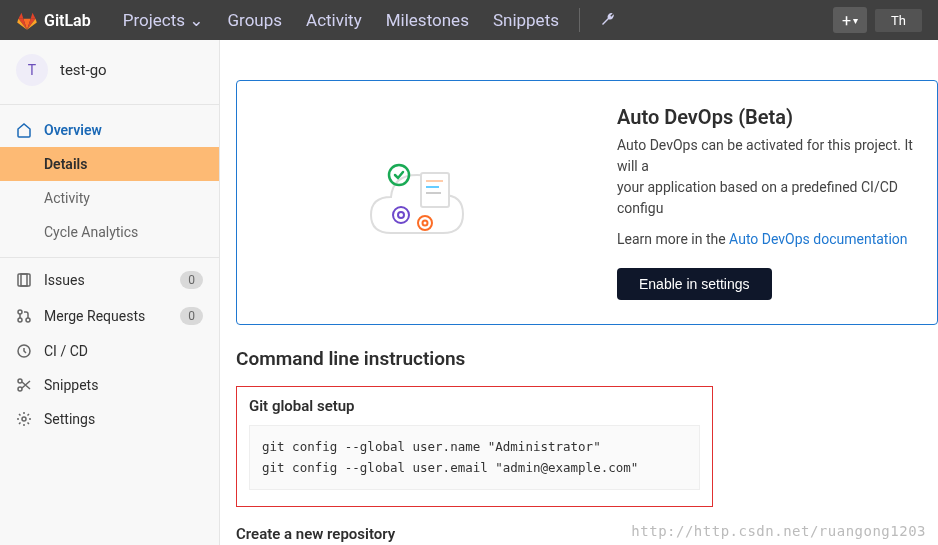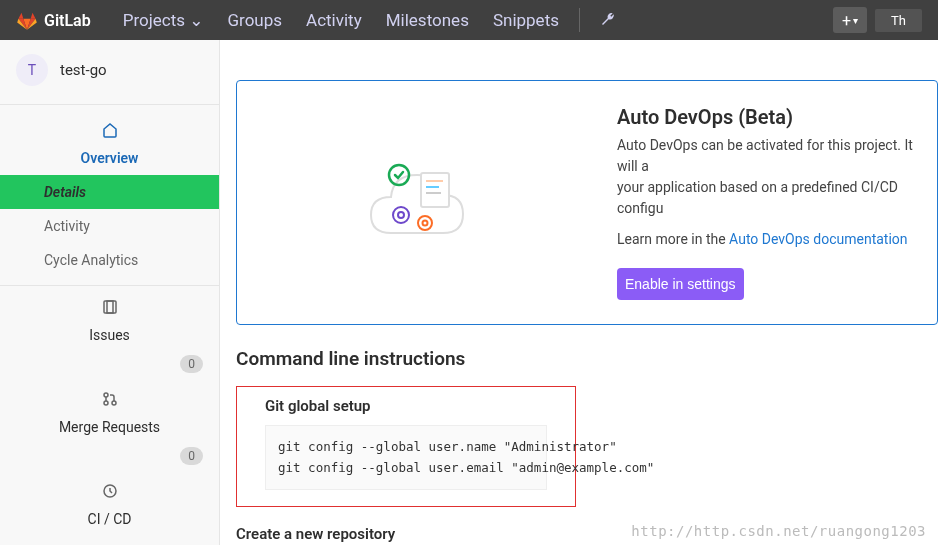--- a/index.html
+++ b/index.html
@@ -14,41 +14,41 @@
     .nav-right { margin-left: auto; display: flex; align-items: center; gap: 8px; }
     .plus-btn { background: rgba(255,255,255,0.15); border-radius: 3px; width: 34px; height: 26px; display: flex; align-items: center; justify-content: center; font-size: 16px; }
     .th-box { background: rgba(255,255,255,0.1); padding: 4px 16px; border-radius: 2px; font-size: 13px; }
 
     .layout { display: flex; height: calc(545px - 40px); }
     .sidebar { width: 220px; background: #f8f8f8; border-right: 1px solid #e5e5e5; overflow-y: auto; }
     .project-header { display: flex; align-items: center; gap: 12px; padding: 14px 16px; }
     .avatar { width: 32px; height: 32px; border-radius: 50%; background: #efedf8; color: #6b4fbb; display: flex; align-items: center; justify-content: center; font-size: 14px; }
     .project-name { font-size: 15px; }
     .sidebar-section { padding: 4px 0; }
-    .sidebar-item { display: flex; align-items: center; gap: 12px; padding: 9px 16px; cursor: pointer; color: #2e2e2e; flex-direction: column; }
+    .sidebar-item { display: flex; align-items: center; gap: 12px; padding: 9px 16px; cursor: pointer; color: #2e2e2e; }
     .sidebar-item .icon { width: 16px; height: 16px; flex-shrink: 0; }
     .sidebar-item.top-level { color: #1b69b6; font-weight: 600; }
     .sidebar-item.top-level.active-parent { color: #1b69b6; }
     .sidebar-subitem { padding: 9px 16px 9px 44px; cursor: pointer; color: #666; }
-    .sidebar-subitem.active { background: #22c55e; color: #2e2e2e; font-weight: 600; border-radius: 0; font-style: italic; }
+    .sidebar-subitem.active { background: #fdba74; color: #2e2e2e; font-weight: 600; border-radius: 0; }
     .badge { margin-left: auto; background: #d9d9d9; color: #666; border-radius: 10px; padding: 0 8px; font-size: 12px; min-width: 20px; text-align: center; line-height: 18px; }
     hr.sidebar-sep { border: none; border-top: 1px solid #e5e5e5; margin: 4px 0; }
 
     .content { flex: 1; overflow: hidden; padding: 0; position: relative; }
     .devops-panel { margin: 40px 0 0 0; border: 1px solid #1f78d1; border-radius: 4px; padding: 24px; display: flex; gap: 16px; }
     .devops-diagram { width: 340px; display: flex; align-items: center; justify-content: center; }
     .devops-body { flex: 1; }
     .devops-title { font-size: 20px; font-weight: 600; margin-bottom: 6px; }
     .devops-text { color: #444; line-height: 1.5; margin-bottom: 10px; }
     .link { color: #1f78d1; text-decoration: none; }
-    .btn-primary { background: #8b5cf6; color: #fff; border: none; padding: 8px 8px; border-radius: 4px; font-size: 14px; cursor: pointer; margin-top: 8px; }
+    .btn-primary { background: #0f172a; color: #fff; border: none; padding: 8px 22px; border-radius: 4px; font-size: 14px; cursor: pointer; margin-top: 8px; }
 
     .cmd-section { margin-top: 22px; }
     .cmd-heading { font-size: 19px; font-weight: 600; margin-bottom: 16px; }
-    .setup-box { border: 1px solid #e03030; padding: 10px 28px 16px; width: 340px; margin-bottom: 18px; }
+    .setup-box { border: 1px solid #e03030; padding: 10px 12px 16px; width: 477px; margin-bottom: 18px; }
     .sub-heading { font-size: 15px; font-weight: 600; margin-bottom: 10px; }
     .code-block { background: #fafafa; border: 1px solid #eee; padding: 10px 12px; font-family: "SFMono-Regular", Consolas, monospace; font-size: 12.5px; white-space: pre; color: #333; line-height: 1.7; }
     .repo-section .sub-heading { margin-bottom: 10px; }
 
     .watermark { position: absolute; bottom: 6px; right: 12px; color: #bbb; font-size: 14px; font-family: monospace; letter-spacing: 0.5px; pointer-events: none; }
 
     .content-inner { padding: 0 0 0 16px; }
   </style>
 </head>
 <body>

